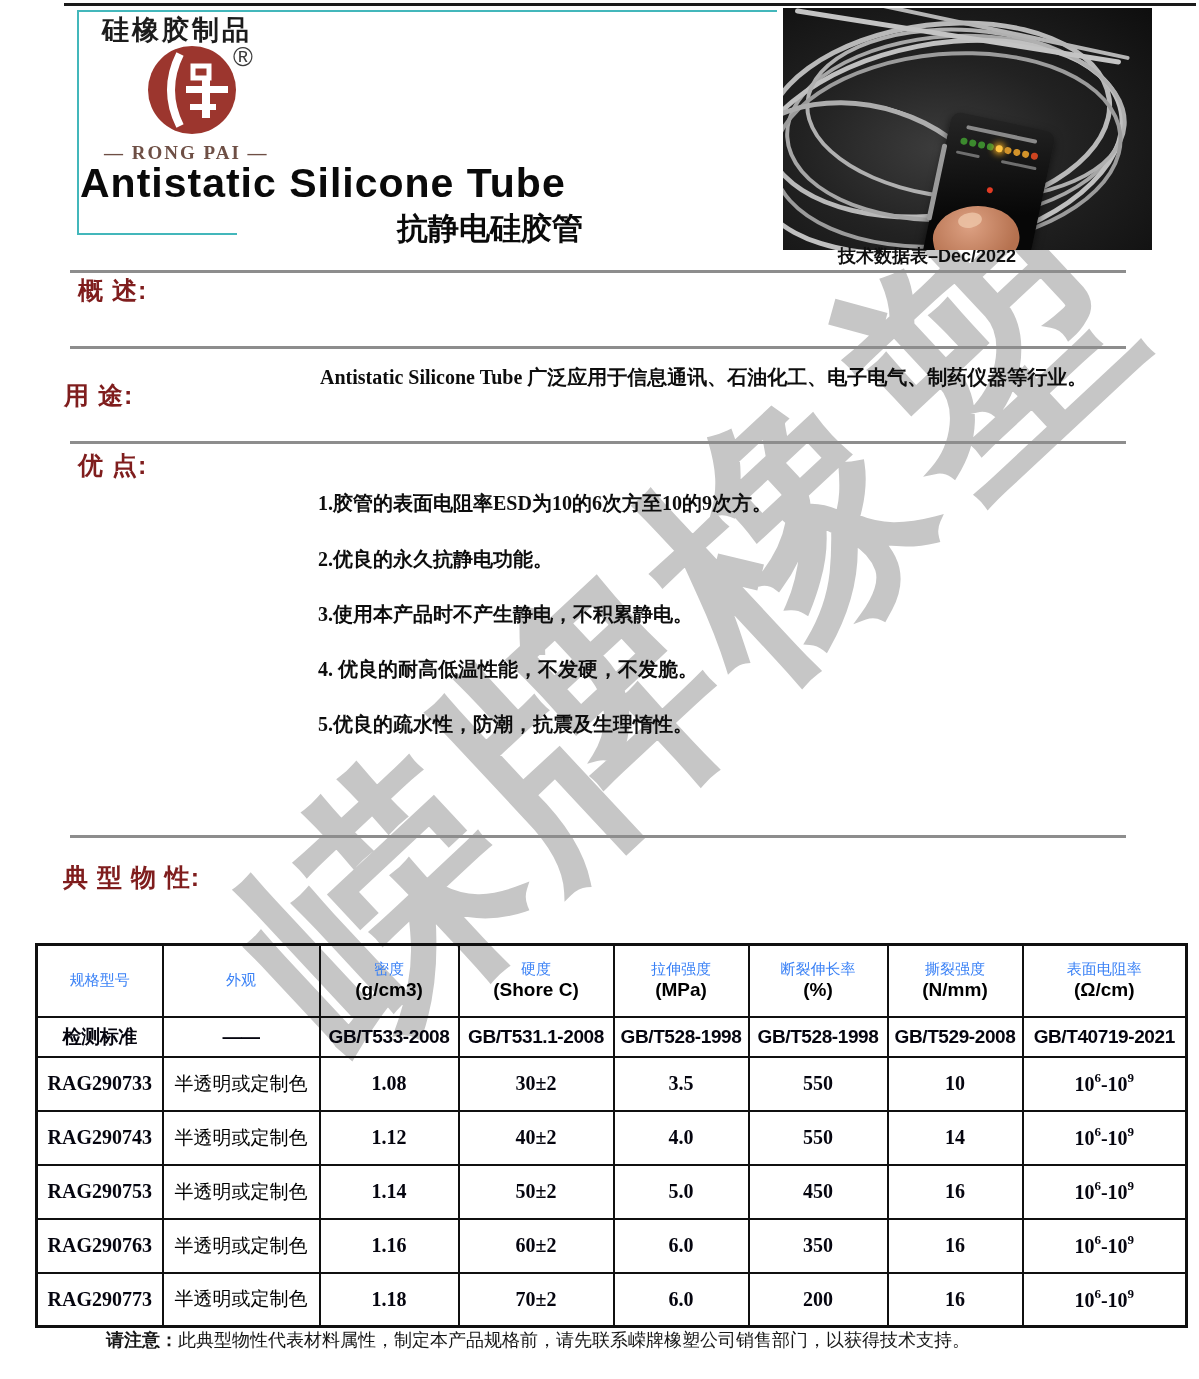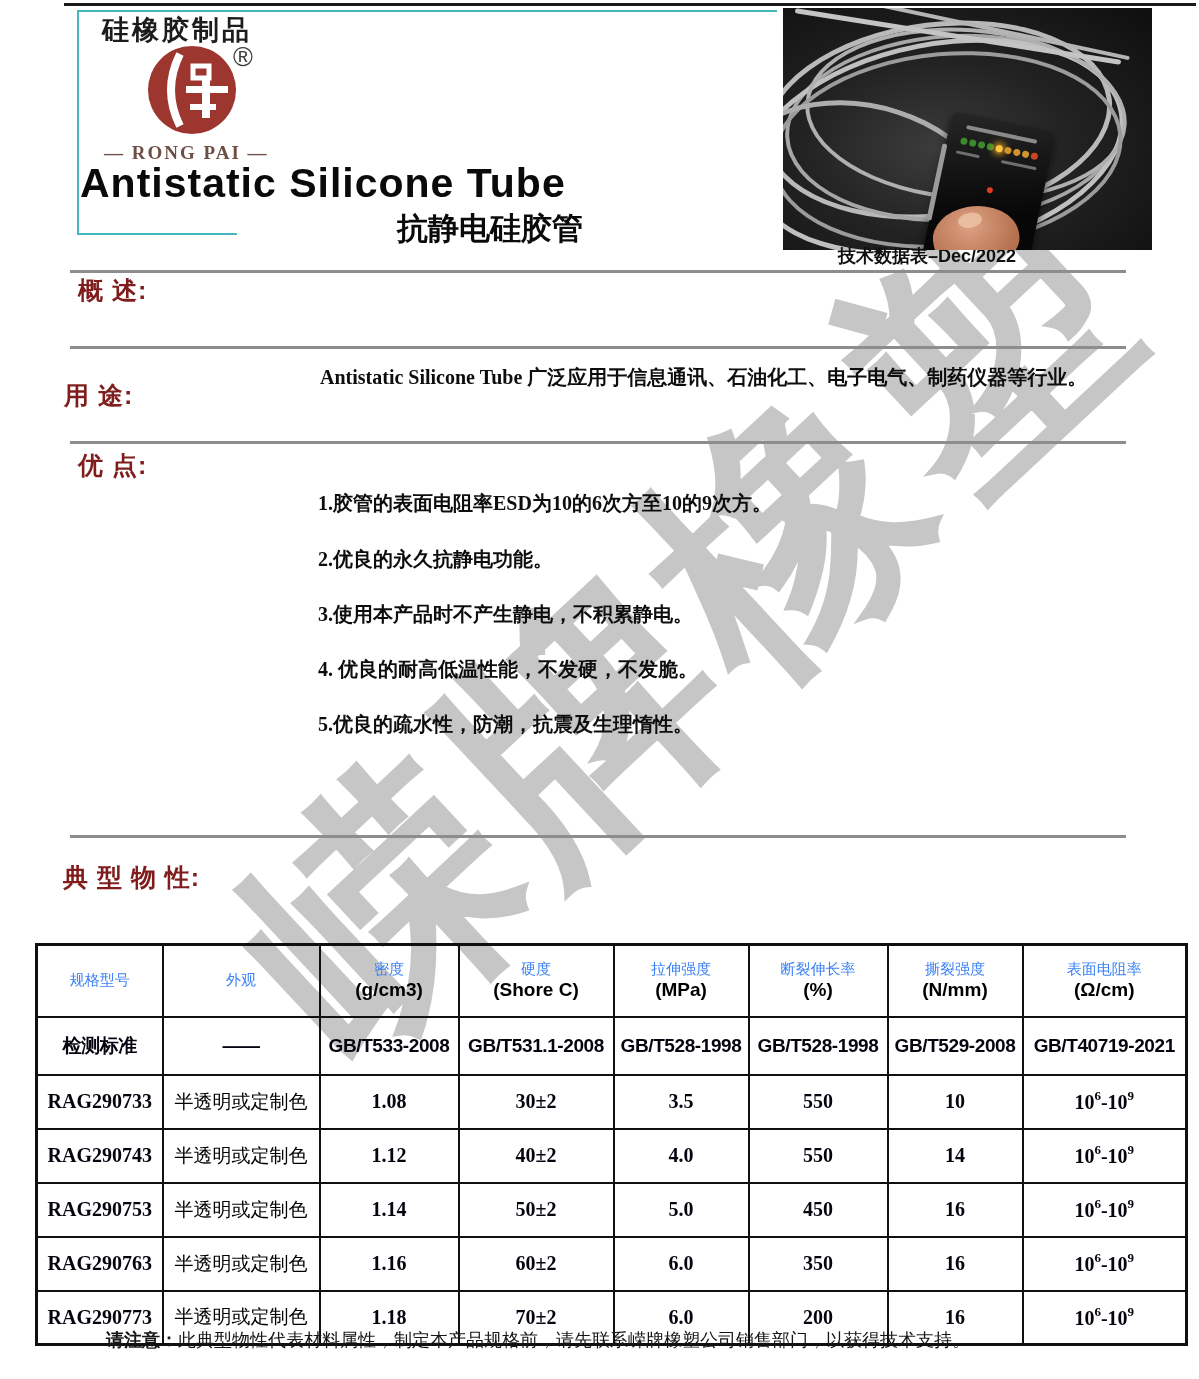--- a/index.html
+++ b/index.html
@@ -88,21 +88,21 @@
   .adv-item { font-family:"Liberation Serif","DejaVu Serif",serif; font-weight:700;
     font-size:20px; color:#0d0d0d; left:318px; }
   .a1 { top:490px; } .a2 { top:546px; } .a3 { top:601px; } .a4 { top:656px; } .a5 { top:711px; }
 
   
   .tbl-wrap { left:35px; top:943px; width:1150px; }
   table.props { border-collapse:collapse; table-layout:fixed; width:1150px;
     border:3px solid #101010; background:transparent; }
   table.props th, table.props td { border:2px solid #101010; text-align:center; vertical-align:middle; padding:0 2px; }
   table.props thead tr { height:72px; }
-  tr.standards { height:58px; }
+  tr.standards { height:40px; }
   tr.datarow { height:54px; }
   th .h-label { font-size:15px; font-weight:400; color:#3b82f6; }
   th .h-unit { font-size:19px; font-weight:800; color:#000; }
   td.std { font-size:19px; font-weight:800; letter-spacing:-0.4px; white-space:nowrap; color:#05050f; }
   td.model { font-family:"Liberation Serif",serif; font-size:20px; font-weight:700; color:#05050f; }
   td.appearance { font-size:19px; font-weight:400; color:#000; }
   td.num { font-family:"Liberation Serif",serif; font-size:20px; font-weight:700; color:#05050f; }
   td.resistivity { font-family:"Liberation Serif",serif; font-size:20px; font-weight:700; color:#05050f; }
   td.resistivity sup { font-size:13px; position:relative; top:-1px; }
 

